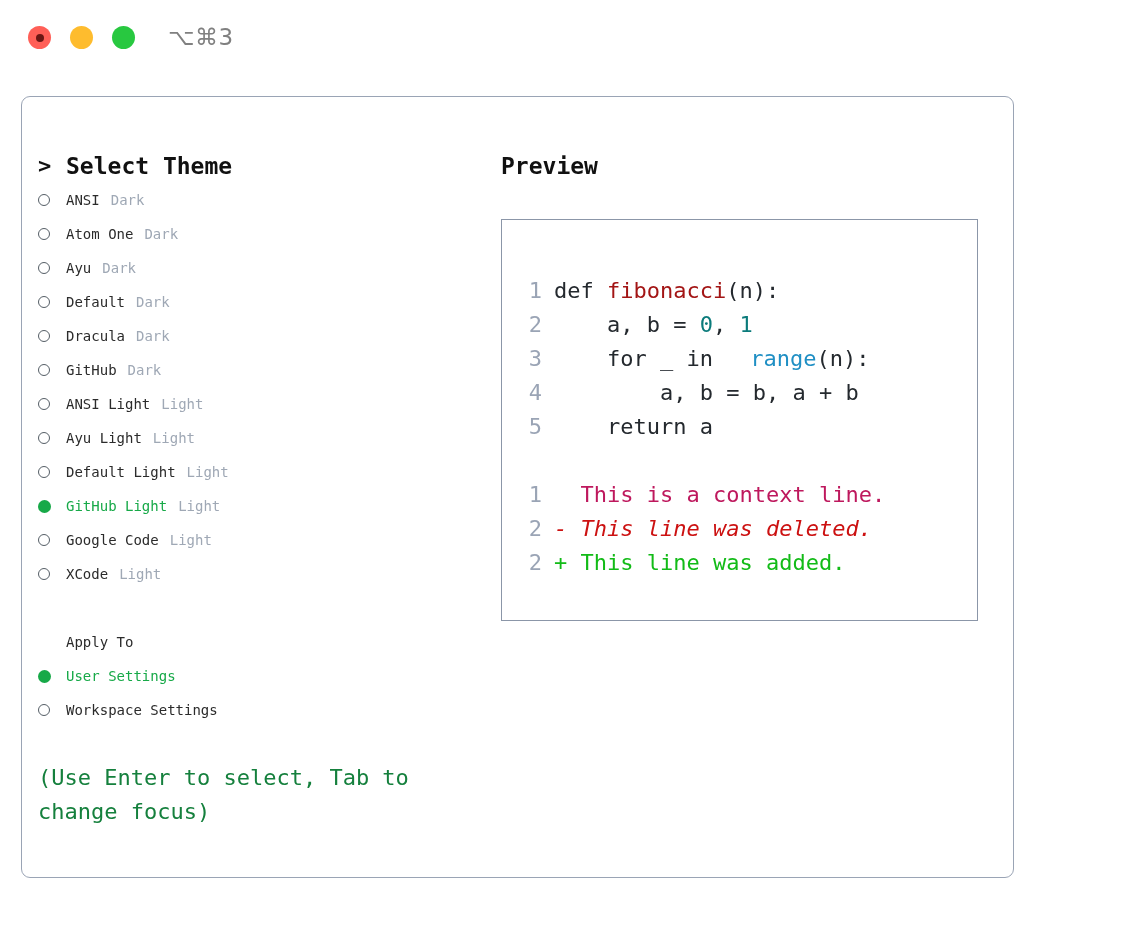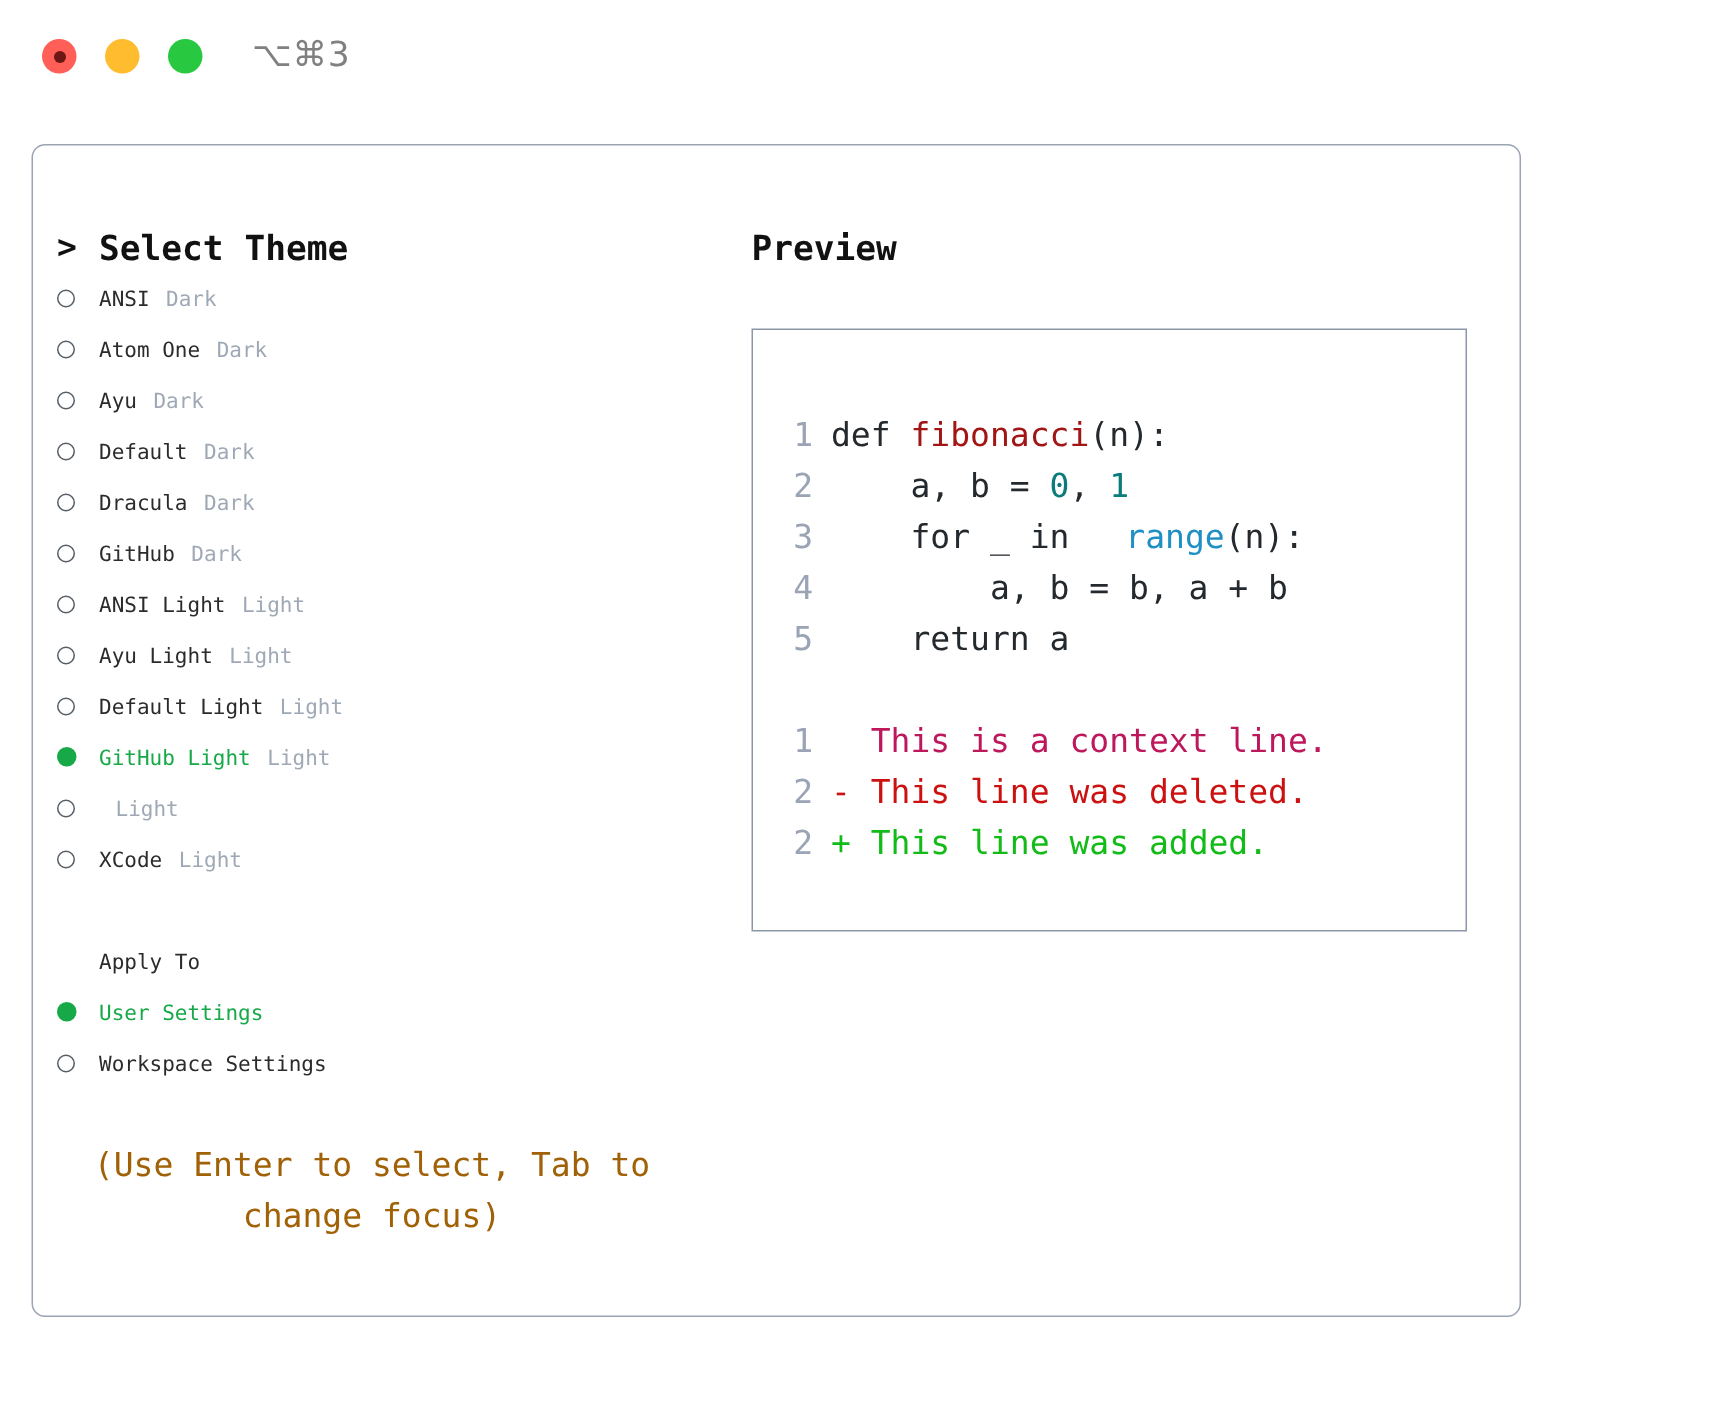--- a/index.html
+++ b/index.html
@@ -153,23 +153,22 @@
 
   .spacer-sm { height: 34px; }
 
   .hint {
     position: absolute;
     left: 16px;
     top: 664px;
     width: 420px;
     font-size: 22px;
     line-height: 34px;
-    color: #a16207;
+    color: #15803d;
     white-space: pre-wrap;
-    text-align: center;
   }
 
   
   .right-col {
     position: absolute;
     left: 479px;
     top: 52px;
     width: 490px;
   }
   .preview-title {
@@ -203,21 +202,21 @@
     margin-right: 12px;
   }
   .code-text { color: #24292e; }
   .tok-func  { color: #a31515; text-align: right; }
   .tok-num   { color: #0b7b7b; }
   .tok-call  { color: #1f8fc4; margin-left: 24px; }
   .tok-plain { color: #24292e; }
 
   .diff-gap { height: 34px; }
   .diff-context { color: #be185d; }
-  .diff-del     { color: #cc1111; }
+  .diff-del     { color: #cc1111; font-style: italic; }
   .diff-add     { color: #12bb17; }
 </style>
 </head>
 <body>
 
 <div class="window">
 
   <div class="titlebar">
     <div class="lights">
       <div class="light red"></div>
@@ -240,21 +239,21 @@
           <div class="row"><span class="marker"><span class="bullet-hollow"></span></span><span class="theme-name">ANSI</span><span class="theme-kind">Dark</span></div>
           <div class="row"><span class="marker"><span class="bullet-hollow"></span></span><span class="theme-name">Atom One</span><span class="theme-kind">Dark</span></div>
           <div class="row"><span class="marker"><span class="bullet-hollow"></span></span><span class="theme-name">Ayu</span><span class="theme-kind">Dark</span></div>
           <div class="row"><span class="marker"><span class="bullet-hollow"></span></span><span class="theme-name">Default</span><span class="theme-kind">Dark</span></div>
           <div class="row"><span class="marker"><span class="bullet-hollow"></span></span><span class="theme-name">Dracula</span><span class="theme-kind">Dark</span></div>
           <div class="row"><span class="marker"><span class="bullet-hollow"></span></span><span class="theme-name">GitHub</span><span class="theme-kind">Dark</span></div>
           <div class="row"><span class="marker"><span class="bullet-hollow"></span></span><span class="theme-name">ANSI Light</span><span class="theme-kind">Light</span></div>
           <div class="row"><span class="marker"><span class="bullet-hollow"></span></span><span class="theme-name">Ayu Light</span><span class="theme-kind">Light</span></div>
           <div class="row"><span class="marker"><span class="bullet-hollow"></span></span><span class="theme-name">Default Light</span><span class="theme-kind">Light</span></div>
           <div class="row"><span class="marker"><span class="bullet-filled"></span></span><span class="theme-name selected">GitHub Light</span><span class="theme-kind">Light</span></div>
-          <div class="row"><span class="marker"><span class="bullet-hollow"></span></span><span class="theme-kind">Light</span></div>
+          <div class="row"><span class="marker"><span class="bullet-hollow"></span></span><span class="theme-name">Google Code</span><span class="theme-kind">Light</span></div>
           <div class="row"><span class="marker"><span class="bullet-hollow"></span></span><span class="theme-name">XCode</span><span class="theme-kind">Light</span></div>
         </div>
 
       <div class="spacer-sm"></div>
 
       <div class="row apply-row">
         <span class="marker"></span>
         <span class="apply-label">Apply To</span>
       </div>
 

